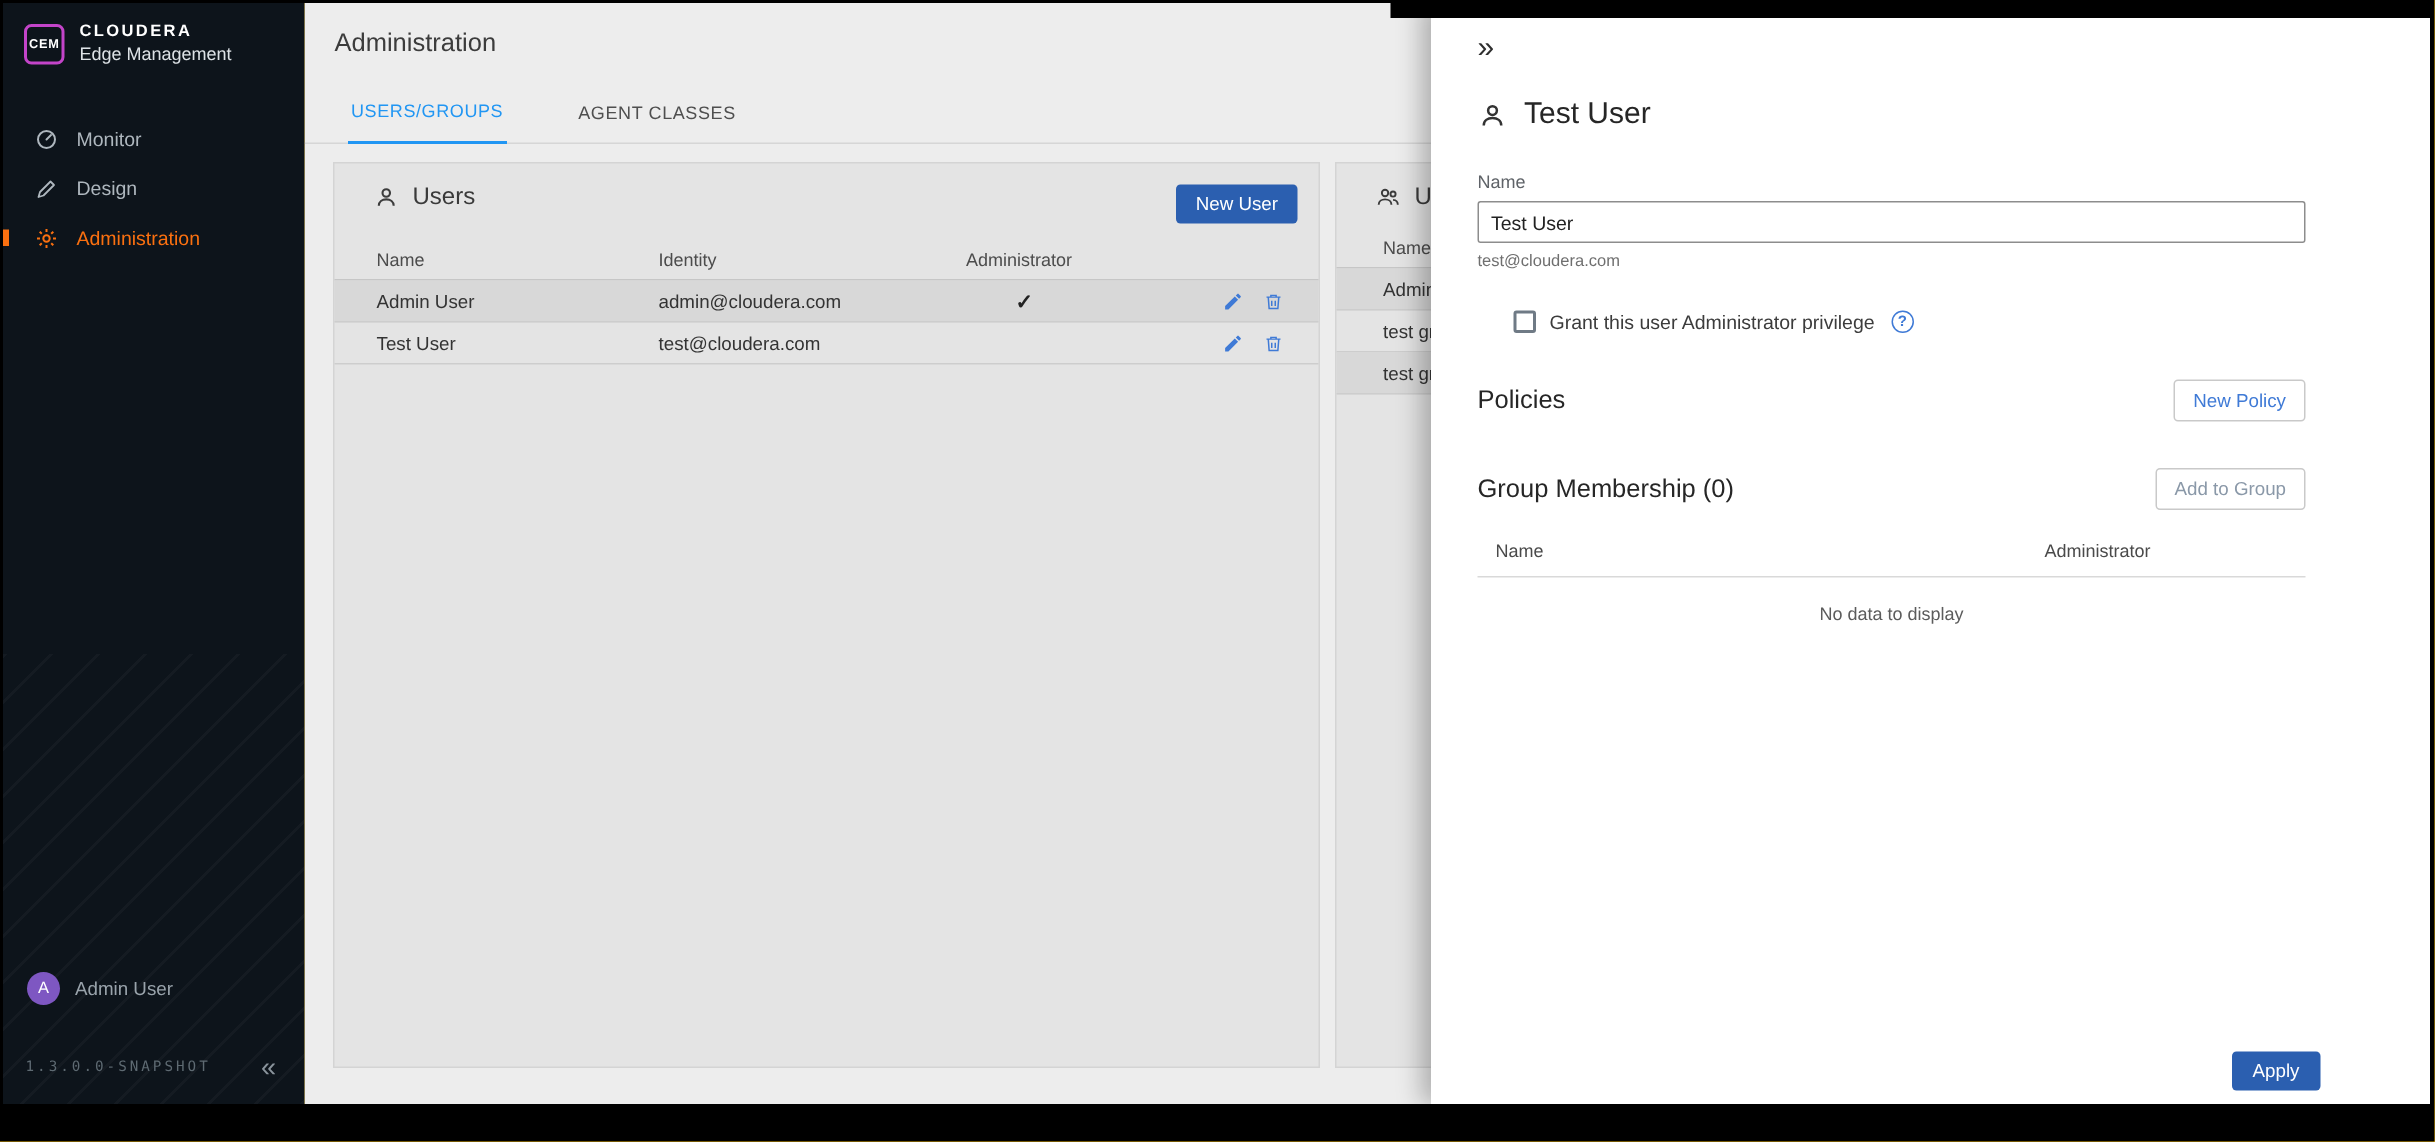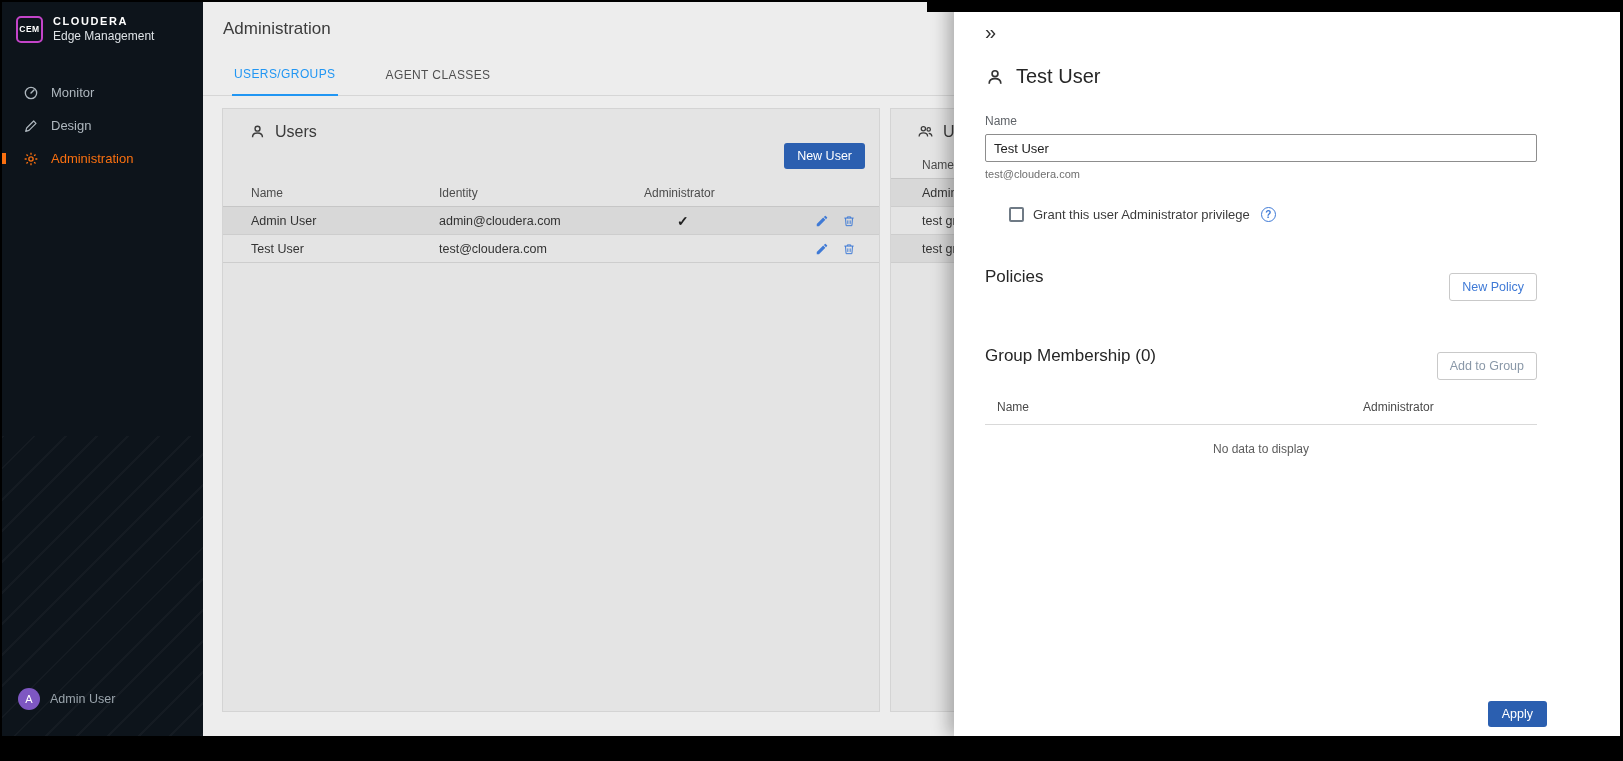--- a/index.html
+++ b/index.html
@@ -57,21 +57,21 @@
   .page-header { height:54px; display:flex; align-items:center; padding-left:20px; }
   .page-header h1 { margin:0; font-size:17px; font-weight:400; color:#3c3c3c; }
   .tabs { display:flex; gap:46px; padding-left:29px; border-bottom:1px solid #d6d6d6; height:40px; align-items:flex-end; }
   .tab { font-size:12px; font-weight:500; letter-spacing:0.4px; color:#4f4f4f; padding:0 2px 13px 2px; cursor:pointer; }
   .tab.active { color:#2196f3; border-bottom:2px solid #2196f3; margin-bottom:-1px; }
   .cards { display:flex; gap:10px; padding:12px 0 24px 19px; flex:1; overflow:hidden; align-items:stretch; }
   .card { width:658px; flex-shrink:0; background:#e4e4e4; border:1px solid #d4d4d4; display:flex; flex-direction:column; }
   .card-header { display:flex; align-items:flex-start; gap:9px; padding:14px 14px 11px 26px; color:#3c3c3c; }
   .card-header svg { width:17px; height:17px; }
   .card-title { margin:0; font-size:16px; font-weight:400; color:#3a3a3a; }
-  .btn { font-family:inherit; cursor:pointer;margin-top:20px; }
+  .btn { font-family:inherit; cursor:pointer; }
   .btn-primary { margin-left:auto; background:#2b5fb0; color:#fff; border:none; border-radius:3px; font-size:12.5px; padding:6px 13px; }
   .thead {
     display:grid; grid-template-columns:188px 205px 1fr 64px; padding-left:28px; height:27px;
     align-items:center; font-size:12px; font-weight:500; color:#4c4c4c; border-bottom:1px solid #c6c6c6;
   }
   .trow {
     display:grid; grid-template-columns:188px 205px 1fr 64px; padding-left:28px; height:28px;
     align-items:center; font-size:12.5px; color:#333; border-bottom:1px solid #cdcdcd; cursor:pointer;
   }
   .trow.shaded { background:#d8d8d8; }
@@ -163,20 +163,24 @@
             </svg>
         </span>
         <span>Administration</span>
       </div>
     </nav>
     <div class="sidebar-bottom">
       <div class="user-row">
         <span class="avatar">A</span>
         <span>Admin User</span>
       </div>
+      <div class="version-row">
+        <span class="version">1.3.0.0-SNAPSHOT</span>
+        <span class="collapse-sidebar">«</span>
+      </div>
     </div>
   </aside>
 
   <main class="main">
     <div class="page-header">
       <h1>Administration</h1>
     </div>
     <div class="tabs">
       <div class="tab active">USERS/GROUPS</div>
       <div class="tab">AGENT CLASSES</div>

